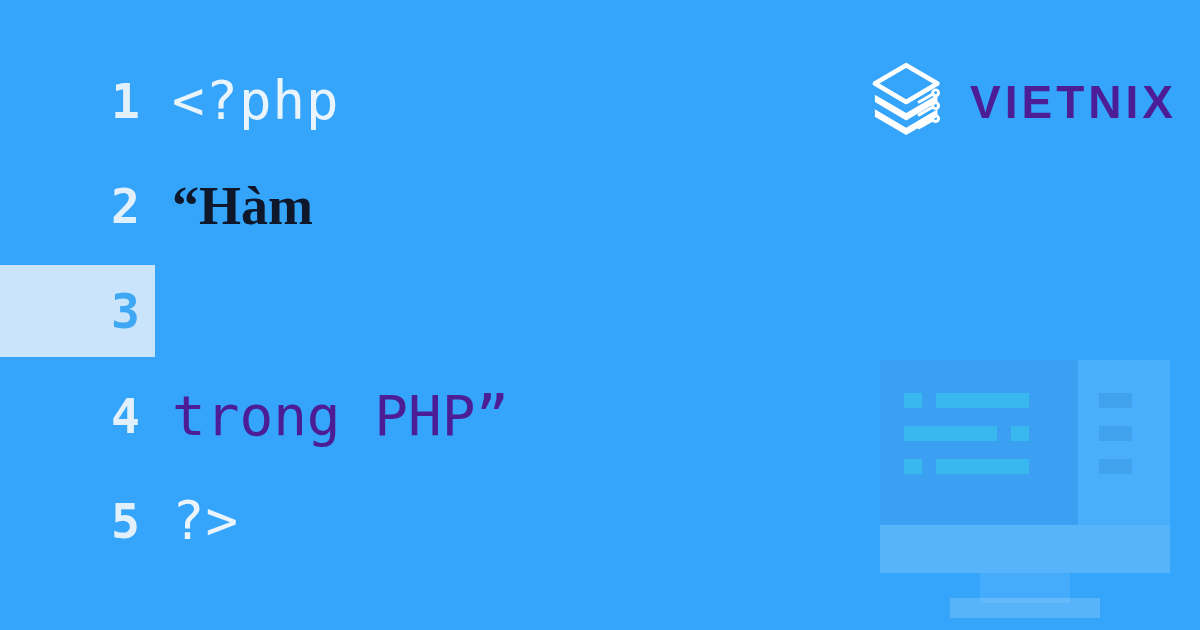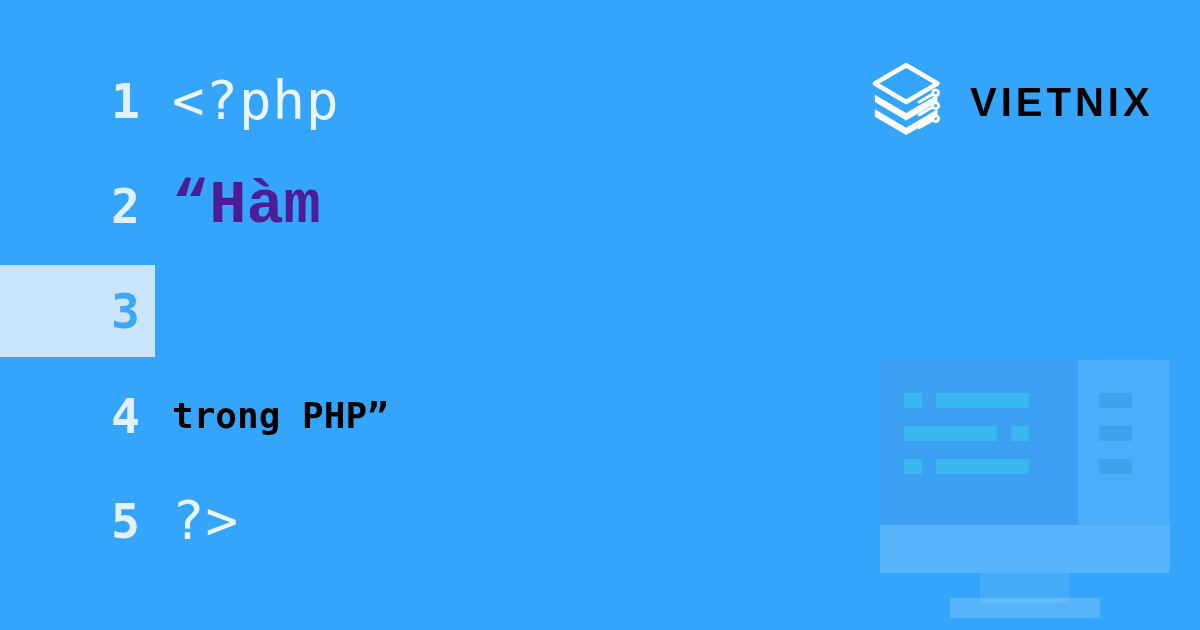--- a/index.html
+++ b/index.html
@@ -29,22 +29,22 @@
     display: flex;
     align-items: center;
     gap: 16px;
   }
   .brand-mark {
     width: 92px;
     height: 92px;
     flex: 0 0 auto;
   }
   .brand-name {
-    color: #000000;
-    font-size: 40px;
+    color: #4c1d95;
+    font-size: 46px;
     font-weight: bold;
     letter-spacing: 4px;
     line-height: 1;
     white-space: nowrap;
     font-family: "Liberation Sans", sans-serif;
   }
 
   
   .code-block {
     position: absolute;
@@ -90,31 +90,31 @@
 
   
   .tok-tag {
     font-family: "DejaVu Sans Mono", monospace;
     font-size: 54px;
     font-weight: normal;
     color: #EAF4FD;
     letter-spacing: 1px;
   }
   .tok-title {
-    font-family: Liberation Mono, monospace;
-    font-size: 62px;
+    font-family: Liberation Serif, serif;
+    font-size: 54px;
     font-weight: bold;
-    color: #4c1d95;
+    color: #0f172a;
     letter-spacing: 0px;
   }
   .tok-title-mono {
     font-family: "DejaVu Sans Mono", monospace;
-    font-size: 36px;
-    font-weight: bold;
-    color: #000000;
+    font-size: 56px;
+    font-weight: normal;
+    color: #4c1d95;
     letter-spacing: 0px;
   }
 
   
   .monitor {
     position: absolute;
     left: 880px;
     top: 360px;
     width: 310px;
     height: 260px;

